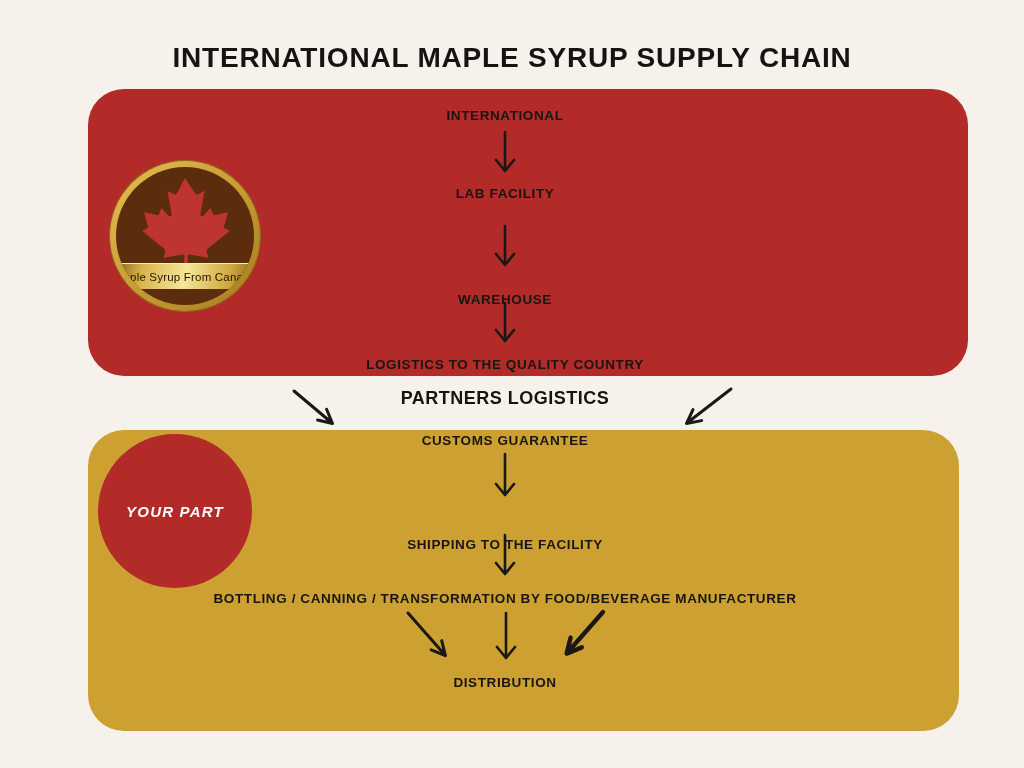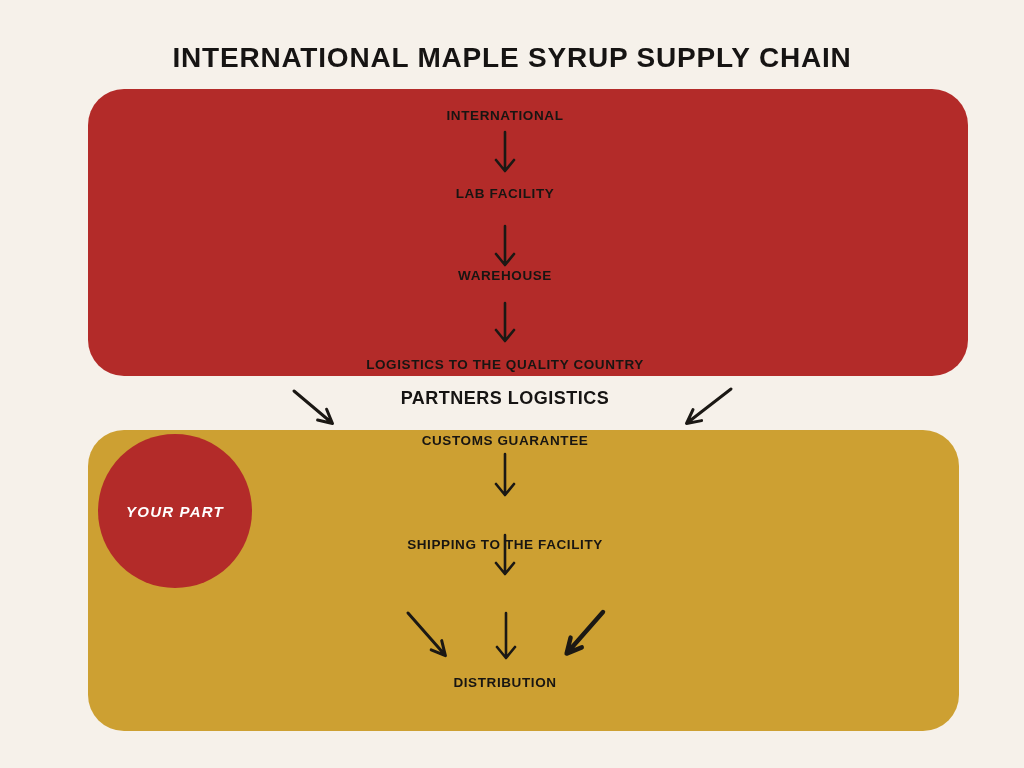--- a/index.html
+++ b/index.html
@@ -104,27 +104,28 @@
 <div class="canvas">
 
   <div class="page-title">INTERNATIONAL MAPLE SYRUP SUPPLY CHAIN</div>
 
   <div class="block block-red"></div>
 
   <div class="block block-gold"></div>
 
   <div class="step" style="top:108px">INTERNATIONAL</div>
   <div class="step" style="top:186px">LAB FACILITY</div>
-  <div class="step" style="top:268px">WAREHOUSE</div>
+  <div class="step" style="top:292px">WAREHOUSE</div>
   <div class="step" style="top:357px">LOGISTICS TO THE QUALITY COUNTRY</div>
 
   <div class="transition-title">PARTNERS LOGISTICS</div>
 
   <div class="step" style="top:433px">CUSTOMS GUARANTEE</div>
   <div class="step" style="top:537px">SHIPPING TO THE FACILITY</div>
+  <div class="step" style="top:591px">BOTTLING / CANNING / TRANSFORMATION BY FOOD/BEVERAGE MANUFACTURER</div>
   <div class="step" style="top:675px">DISTRIBUTION</div>
 
   <svg class="arrow-layer" viewBox="0 0 1024 768">
     <g>
       <path d="M505 132 L505 170 M496 160 L505 171 L514 160"></path>
     </g>
     <g>
       <path d="M505 226 L505 264 M496 254 L505 265 L514 254"></path>
     </g>
     <g>
@@ -146,18 +147,28 @@
       <path class="diag" d="M408 613 L445 655 M431.2 649.9 L445.4 655.6 L441.7 640.6"></path>
     </g>
     <g>
       <path d="M506 613 L506 657 M497 647 L506 658 L515 647"></path>
     </g>
     <g>
       <path class="thick" d="M603 612 L567 653 M570.6 637.6 L566.6 653.6 L581.8 647.4"></path>
     </g>
   </svg>
 
+  <div class="logo">
+    <div class="logo-inner">
+      <svg class="leaf-svg" viewBox="0 0 512 512">
+        <path fill="#BE3430" d="M256 0l-36 69c-4 8-11 7-19 3l-26-14 19 101c4 19-9 19-16 11l-29-33-12 27c-1 3-5 6-11 5l-57-12 15 54c3 12 6 17-3 20l-21 10 101 82c4 3 6 9 5 14l-9 29 86-16c5-1 10 3 10 8l-4 93h23l-4-93c0-5 5-9 10-8l86 16-9-29c-1-5 1-11 5-14l101-82-21-10c-9-3-6-8-3-20l15-54-57 12c-6 1-10-2-11-5l-12-27-29 33c-7 8-20 8-16-11l19-101-26 14c-8 4-15 5-19-3z"></path>
+      </svg>
+      <div class="banner">
+        <span>Maple Syrup From Canada</span>
+      </div>
+    </div>
+  </div>
 
   <div class="your-part">
     <span>YOUR PART</span>
   </div>
 
 </div>
 
 </body></html>

